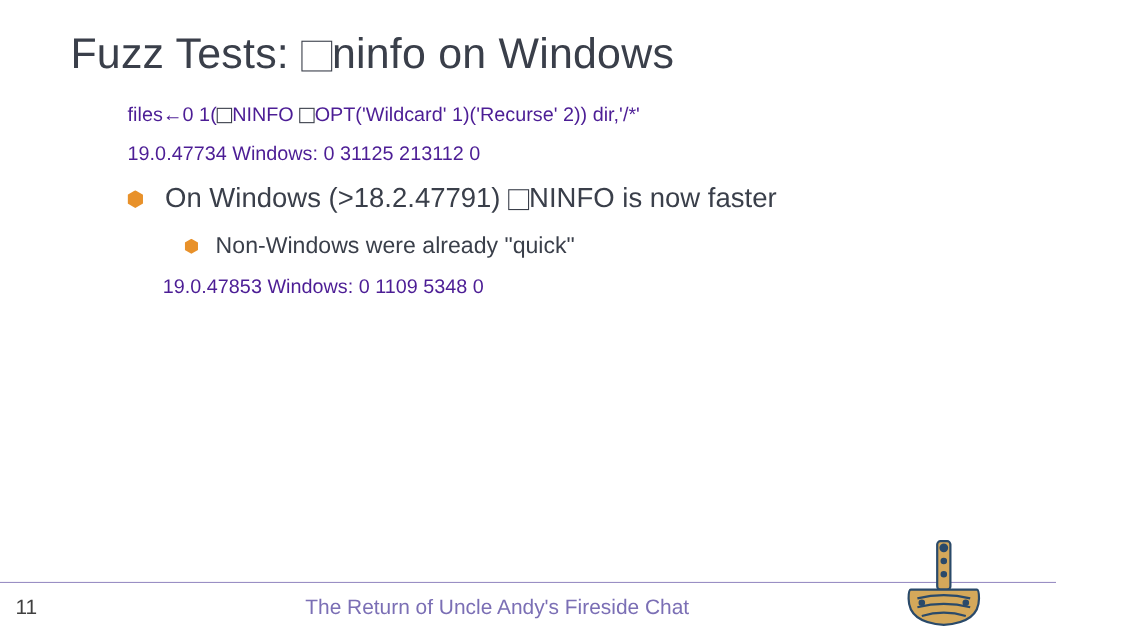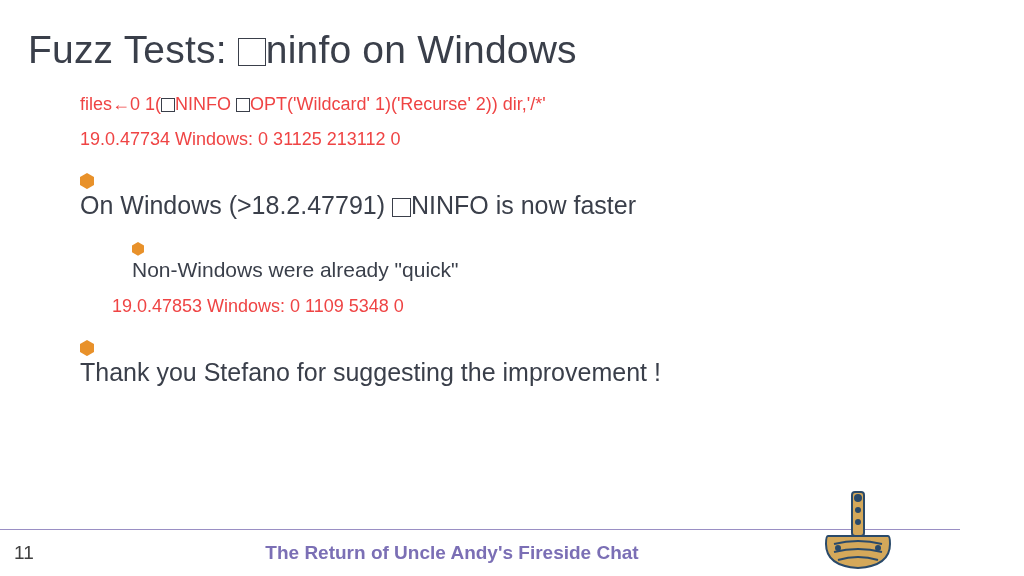--- a/index.html
+++ b/index.html
@@ -1,34 +1,34 @@
 <!DOCTYPE html>
 <html><head>
 <meta charset="utf-8">
 <style>
   * { margin: 0; padding: 0; box-sizing: border-box; }
   html, body { width: 1024px; height: 576px; overflow: hidden; font-family: "Segoe UI", "Helvetica Neue", Arial, sans-serif; background: #fff; color: #3a3f4a; }
-  .slide { position: relative; width: 904px; height: 576px; padding: 28px 48px 0 28px; }
+  .slide { position: relative; width: 904px; height: 576px; padding: 28px 48px 0 64px; }
   .title { font-size: 39px; font-weight: 400; color: #3a3f4a; margin-bottom: 22px; letter-spacing: 0.2px; }
   .content { padding-left: 52px; }
-  .code { font-size: 18px; color: #ef4444; margin-bottom: 14px; font-weight: 400; }
-  .bullet { display: flex; align-items: flex-start; margin-bottom: 12px; flex-direction: column; }
+  .code { font-size: 18px; color: #4c1d95; margin-bottom: 14px; font-weight: 400; }
+  .bullet { display: flex; align-items: flex-start; margin-bottom: 12px; }
   .hex { flex: 0 0 auto; width: 14px; height: 16px; margin-top: 9px; margin-right: 20px; }
   .hex svg polygon { fill: #e8912a; }
   .bullet-text { font-size: 25px; color: #3a3f4a; font-weight: 400; line-height: 1.35; }
   .sub { padding-left: 52px; }
   .sub .hex { width: 12px; height: 14px; margin-top: 7px; margin-right: 16px; }
   .sub .bullet-text { font-size: 21px; }
   .box { display: inline-block; vertical-align: -2px; border: 1.5px solid #3a3f4a; background: #fff; }
   .box-lg { width: 28px; height: 28px; vertical-align: -3px; }
   .box-md { width: 19px; height: 19px; vertical-align: -3px; }
   .box-sm { width: 14px; height: 14px; vertical-align: -2px; }
   .footer-line { position: absolute; left: 0; bottom: 46px; width: 960px; height: 0; border-top: 1.5px solid #9a8fc4; }
   .page-num { position: absolute; left: 14px; bottom: 12px; font-size: 19px; color: #404040; font-weight: 500; }
-  .footer-title { position: absolute; left: 0; right: 0; bottom: 12px; text-align: center; font-size: 19px; color: #7b6fb5; font-weight: 700; }
+  .footer-title { position: absolute; left: 0; right: 0; bottom: 12px; text-align: center; font-size: 19px; color: #7b6fb5; font-weight: 400; }
   .ornament { position: absolute; right: 10px; bottom: 4px; width: 72px; height: 84px; }
 </style>
 </head>
 <body>
 
 <div class="slide">
 
   <h1 class="title">
     <span>Fuzz Tests: </span><span class="box box-lg"></span><span>ninfo on Windows</span>
   </h1>
@@ -53,26 +53,20 @@
     <div class="sub">
       <div class="bullet">
         <span class="hex"><svg viewBox="0 0 100 115">
               <polygon points="50,0 100,29 100,86 50,115 0,86 0,29"></polygon>
             </svg></span>
         <div class="bullet-text">Non-Windows were already "quick"</div>
       </div>
       <div class="code" style="margin-left:-20px;">19.0.47853 Windows:    0 1109 5348 0</div>
     </div>
 
-    <div class="bullet">
-      <span class="hex"><svg viewBox="0 0 100 115">
-            <polygon points="50,0 100,29 100,86 50,115 0,86 0,29"></polygon>
-          </svg></span>
-      <div class="bullet-text">Thank you Stefano for suggesting the improvement !</div>
-    </div>
 
   </div>
 
   <div class="footer-line"></div>
   <div class="page-num">11</div>
   <div class="footer-title">The Return of Uncle Andy's Fireside Chat</div>
 
   <div class="ornament">
     <svg viewBox="0 0 72 84">
       <g fill="#d4a85a" stroke="#2a4a6a" stroke-width="2" stroke-linejoin="round">

